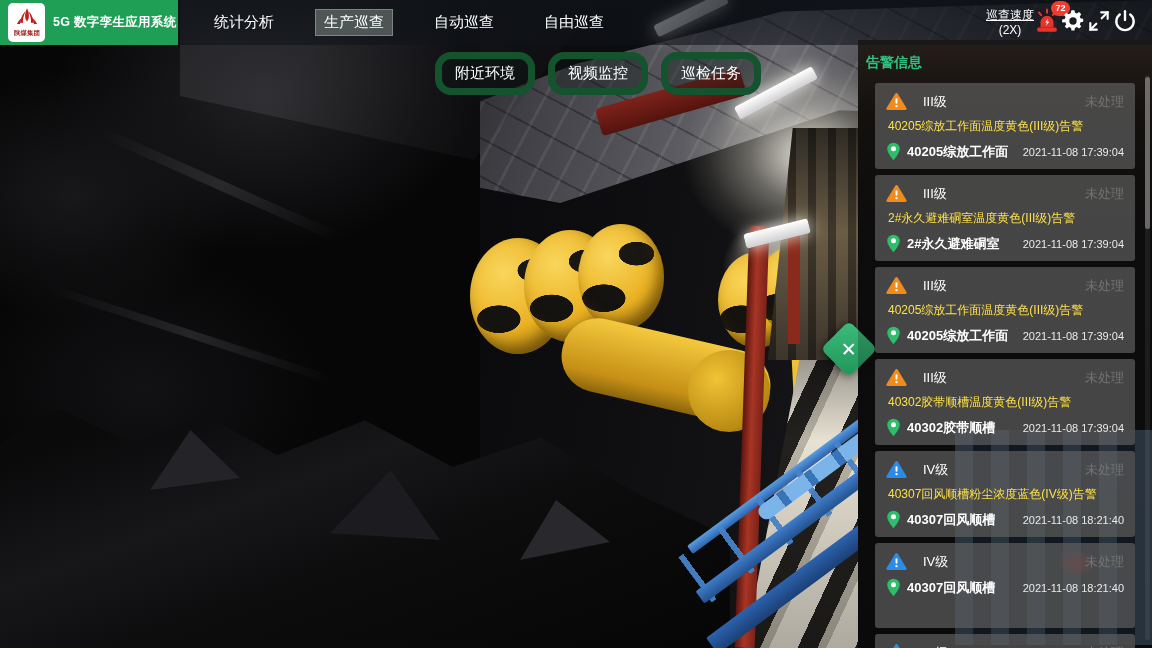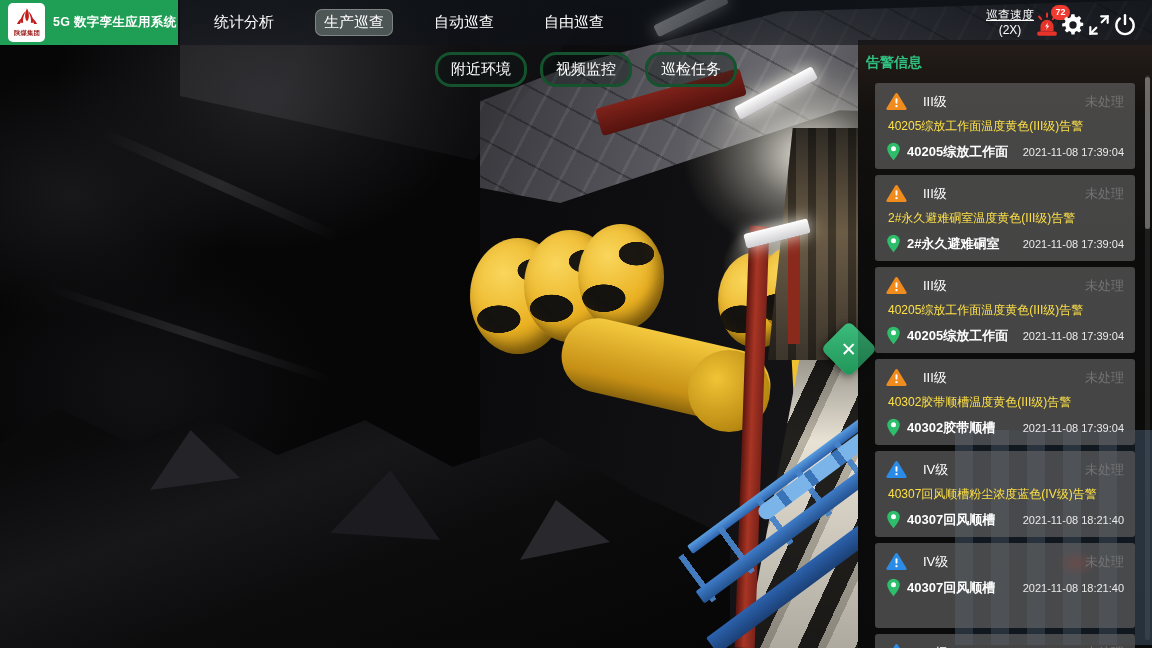--- a/index.html
+++ b/index.html
@@ -109,34 +109,34 @@
   .topbar{position:absolute;top:0;left:0;right:0;height:45px;display:flex;align-items:center;z-index:20;
     background:linear-gradient(rgba(14,18,24,.72),rgba(14,18,24,.58));}
   .brand{width:178px;height:45px;background:#1f9e55;display:flex;align-items:center;gap:8px;
     padding-left:8px;box-sizing:border-box;flex:none;}
   .logo{width:37px;height:39px;background:#fff;border-radius:5px;flex:none;
     display:flex;flex-direction:column;align-items:center;justify-content:flex-start;padding-top:2px;box-sizing:border-box;}
   .logo-txt{font-size:7px;color:#9c1f1c;font-weight:bold;letter-spacing:0;line-height:1;transform:scale(.92);white-space:nowrap;}
   .brand-title{color:#fff;font-size:12.5px;font-weight:bold;white-space:nowrap;letter-spacing:.3px;}
   .nav{display:flex;align-items:center;gap:32px;margin-left:27px;}
   .nav-item{color:#fff;font-size:15px;padding:4px 9px;cursor:pointer;white-space:nowrap;}
-  .nav-item.active{background:rgba(198,222,208,.32);border-radius:7px;
+  .nav-item.active{background:rgba(198,222,208,.32);border-radius:0;
     box-shadow:inset 0 0 0 1px rgba(255,255,255,.28);}
-  .controls{margin-left:auto;display:flex;align-items:flex-end;padding-right:14px;}
+  .controls{margin-left:auto;display:flex;align-items:flex-start;padding-right:14px;}
   .speed{color:#fff;font-size:12px;text-align:center;line-height:1.25;cursor:pointer;}
   .speed .lab{text-decoration:underline;}
   .icon-btn{width:26px;height:26px;position:relative;cursor:pointer;flex:none;}
   .icon-btn svg{width:100%;height:100%;display:block;}
   .badge{position:absolute;top:-7px;right:-10px;min-width:15px;height:15px;border-radius:8px;
     background:#f03b30;color:#fff;font-size:9px;font-weight:bold;
     display:flex;align-items:center;justify-content:center;padding:0 2px;}
 
   
   .pills{position:absolute;top:52px;left:435px;display:flex;gap:13px;z-index:15;}
-  .pill{border:3px solid #14532d;border-radius:16px;background:rgba(12,24,20,.35);
+  .pill{border:7px solid #14532d;border-radius:16px;background:rgba(12,24,20,.35);
     color:#fff;font-size:15px;padding:5px 13px;white-space:nowrap;cursor:pointer;}
 
   
   .panel{position:absolute;left:858px;top:45px;width:294px;height:603px;z-index:15;overflow:hidden;}
   .panel-bg{position:absolute;inset:0;background:linear-gradient(rgba(10,10,12,.15),rgba(10,10,12,.28));}
   .panel-title{position:absolute;top:9px;left:8px;color:#2fbf7f;font-size:14px;font-weight:bold;}
   .cards{position:absolute;top:38px;left:17px;width:260px;bottom:0;display:flex;
     flex-direction:column;gap:6px;overflow:hidden;}
   .card{flex:0 0 85px;background:rgba(98,98,98,.68);border-radius:3px;box-sizing:border-box;
     padding:9px 11px 8px;display:flex;flex-direction:column;cursor:pointer;}

